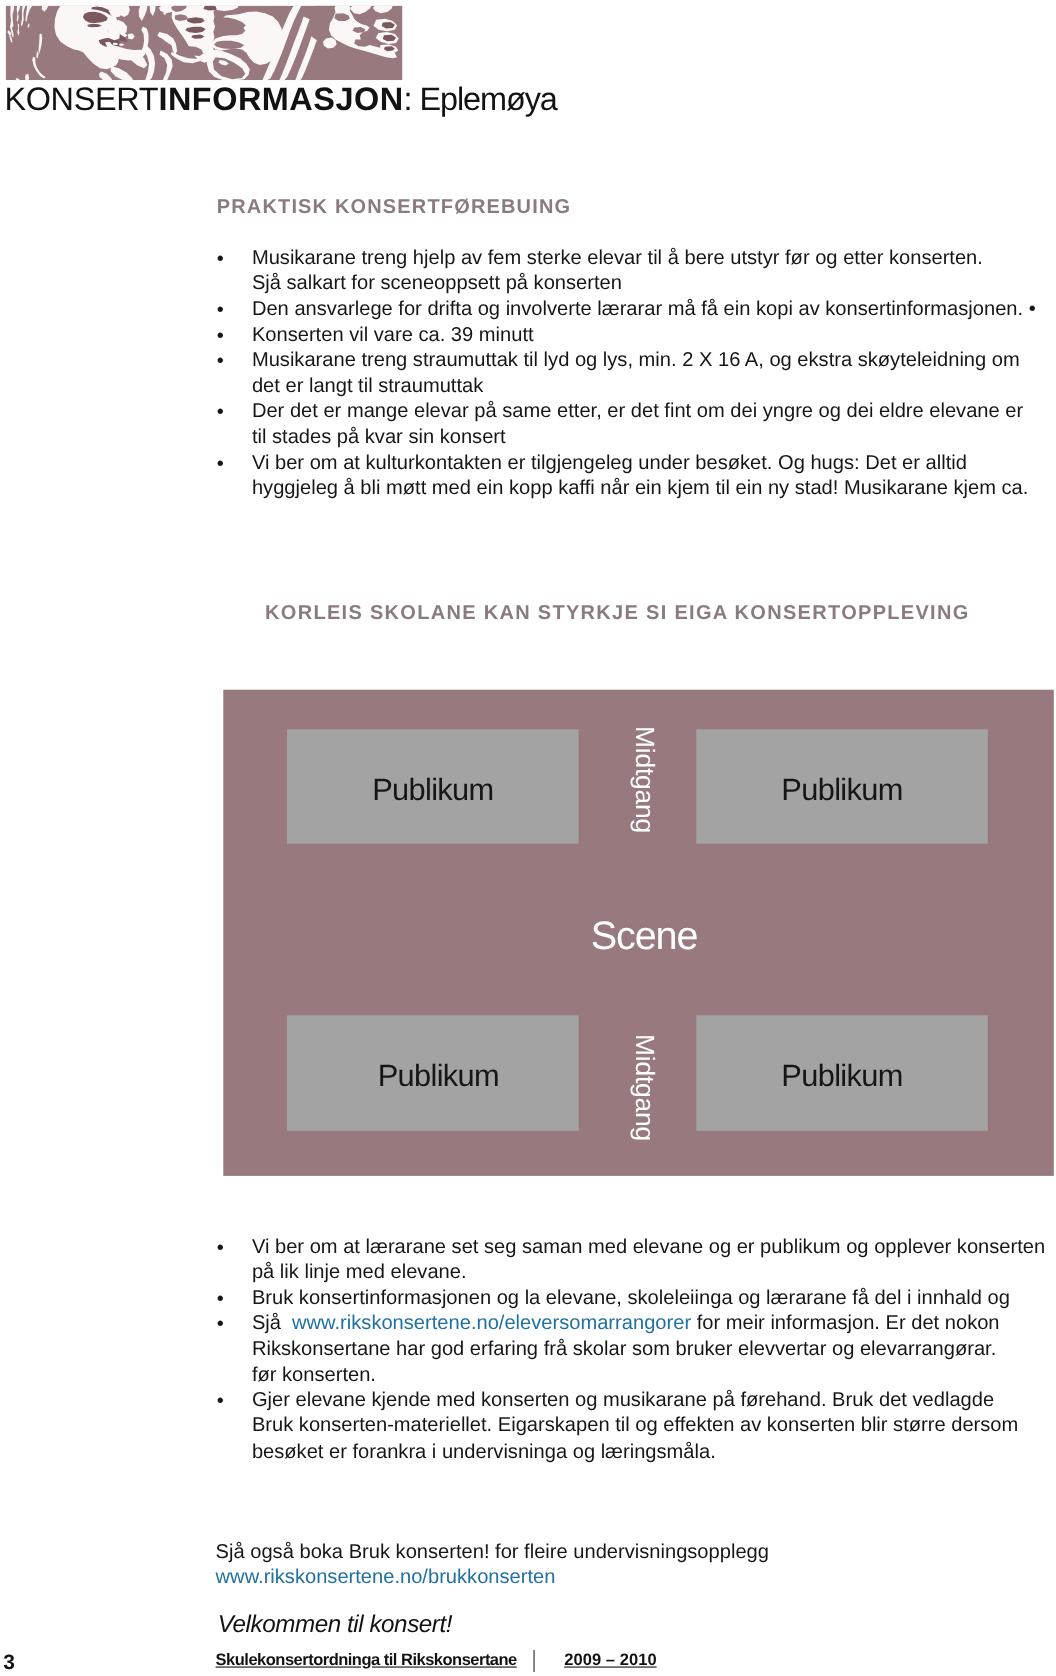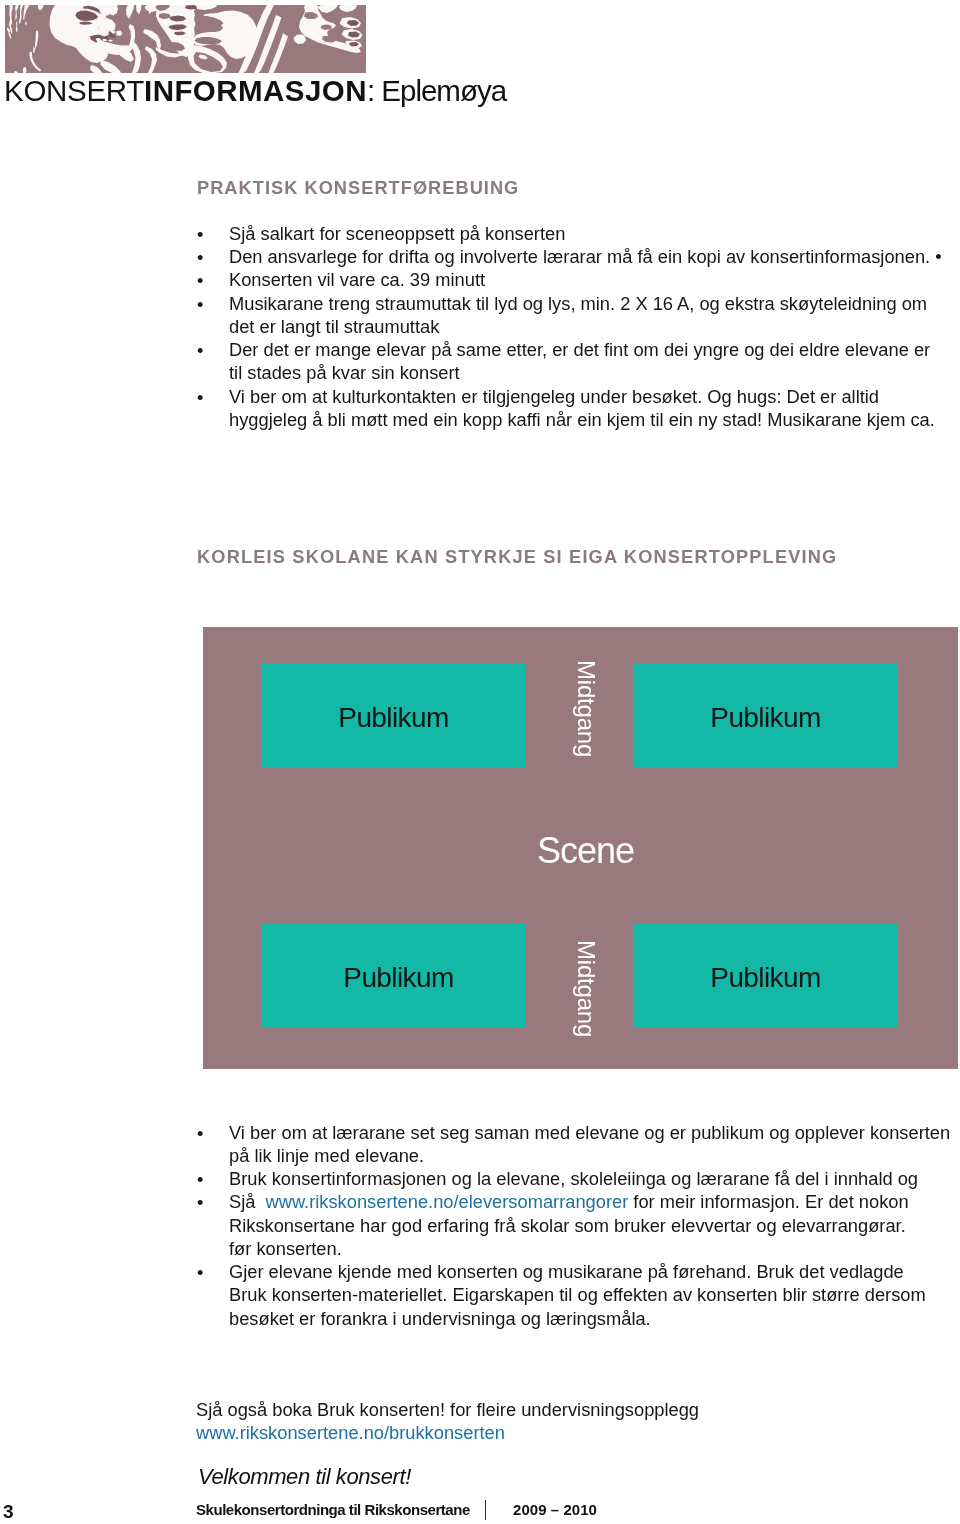--- a/index.html
+++ b/index.html
@@ -11,42 +11,42 @@
   .banner{position:absolute;left:5px;top:5px;width:361px;height:68px;overflow:hidden;}
   .banner svg{display:block;width:361px;height:68px;}
   .titleline{position:absolute;left:4px;top:74px;white-space:nowrap;line-height:33px;}
   .t-reg{font-size:29.5px;font-weight:normal;letter-spacing:-0.3px;color:#121212;}
   .t-bold{font-size:29.5px;font-weight:bold;letter-spacing:0.45px;color:#121212;}
   .t-rest{font-size:29.5px;font-weight:normal;color:#121212;letter-spacing:-1.0px;}
 
   
   .sec-h{position:absolute;color:#8a7b7e;font-size:18.2px;font-weight:bold;
          letter-spacing:1.05px;white-space:nowrap;line-height:21px;}
-  .sec-h.h2{letter-spacing:1.18px;}
+  .sec-h.h2{letter-spacing:1.18px;margin-left:44px;}
 
   
   .blk{position:absolute;font-size:18.3px;color:#161616;line-height:23.25px;}
   .li{position:relative;padding-left:31px;}
   .li > .bul{position:absolute;left:-1px;top:1px;font-size:18.3px;line-height:23.25px;color:#161616;}
 
   
   .diagram{position:absolute;background:#987a7e;}
-  .pub{position:absolute;background:#14b8a6;display:flex;align-items:center;padding-top:5px;box-sizing:border-box;
+  .pub{position:absolute;background:#a3a3a3;display:flex;align-items:center;padding-top:5px;box-sizing:border-box;
        justify-content:center;font-size:28px;letter-spacing:-0.6px;color:#161616;line-height:1;}
   .mid{position:absolute;color:#ffffff;font-size:24px;letter-spacing:-0.2px;line-height:1;
        display:flex;align-items:center;justify-content:center;}
   .mid span{writing-mode:vertical-rl;text-orientation:mixed;white-space:nowrap;}
   .scene{position:absolute;color:#ffffff;font-size:36px;letter-spacing:-1px;text-align:center;line-height:1;}
 
   
   .lnk{color:#2070a0;}
   .li .lnk{margin-left:5px;}
   .velkommen{position:absolute;font-size:22px;font-style:italic;letter-spacing:-0.4px;color:#121212;line-height:1;white-space:nowrap;}
   .pgnum{position:absolute;font-size:19px;font-weight:bold;color:#121212;line-height:1;}
-  .footline{position:absolute;font-size:15px;font-weight:bold;color:#121212;line-height:1;white-space:nowrap;}
+  .footline{position:absolute;font-size:15px;font-weight:bold;color:#121212;line-height:1;white-space:nowrap;text-decoration:underline;}
   .footline.org{letter-spacing:-0.46px;}
   .footline.year{letter-spacing:0.05px;}
   .footbar{position:absolute;background:#2a2a2a;}
 </style>
 </head>
 <body>
 
 <div class="page">
 
   <div class="banner">
@@ -181,20 +181,21 @@
     </svg>
   </div>
 
   <div class="titleline"><span class="t-reg">KONSERT</span><span class="t-bold">INFORMASJON</span><span class="t-rest">: Eplemøya</span></div>
 
   <div class="sec-h" style="left:197px;top:178px;">PRAKTISK KONSERTFØREBUING</div>
 
   <div class="blk" style="left:198px;top:221.8px;width:760px;">
     <div class="li">
         <span class="bul">•</span>
+        <div>Musikarane treng hjelp av fem sterke elevar til å bere utstyr før og etter konserten.</div>
         <div>Sjå salkart for sceneoppsett på konserten</div>
       </div>
     <div class="li">
         <span class="bul">•</span>
         <div>Den ansvarlege for drifta og involverte lærarar må få ein kopi av konsertinformasjonen. •</div>
       </div>
     <div class="li">
         <span class="bul">•</span>
         <div>Konserten vil vare ca. 39 minutt</div>
       </div>

